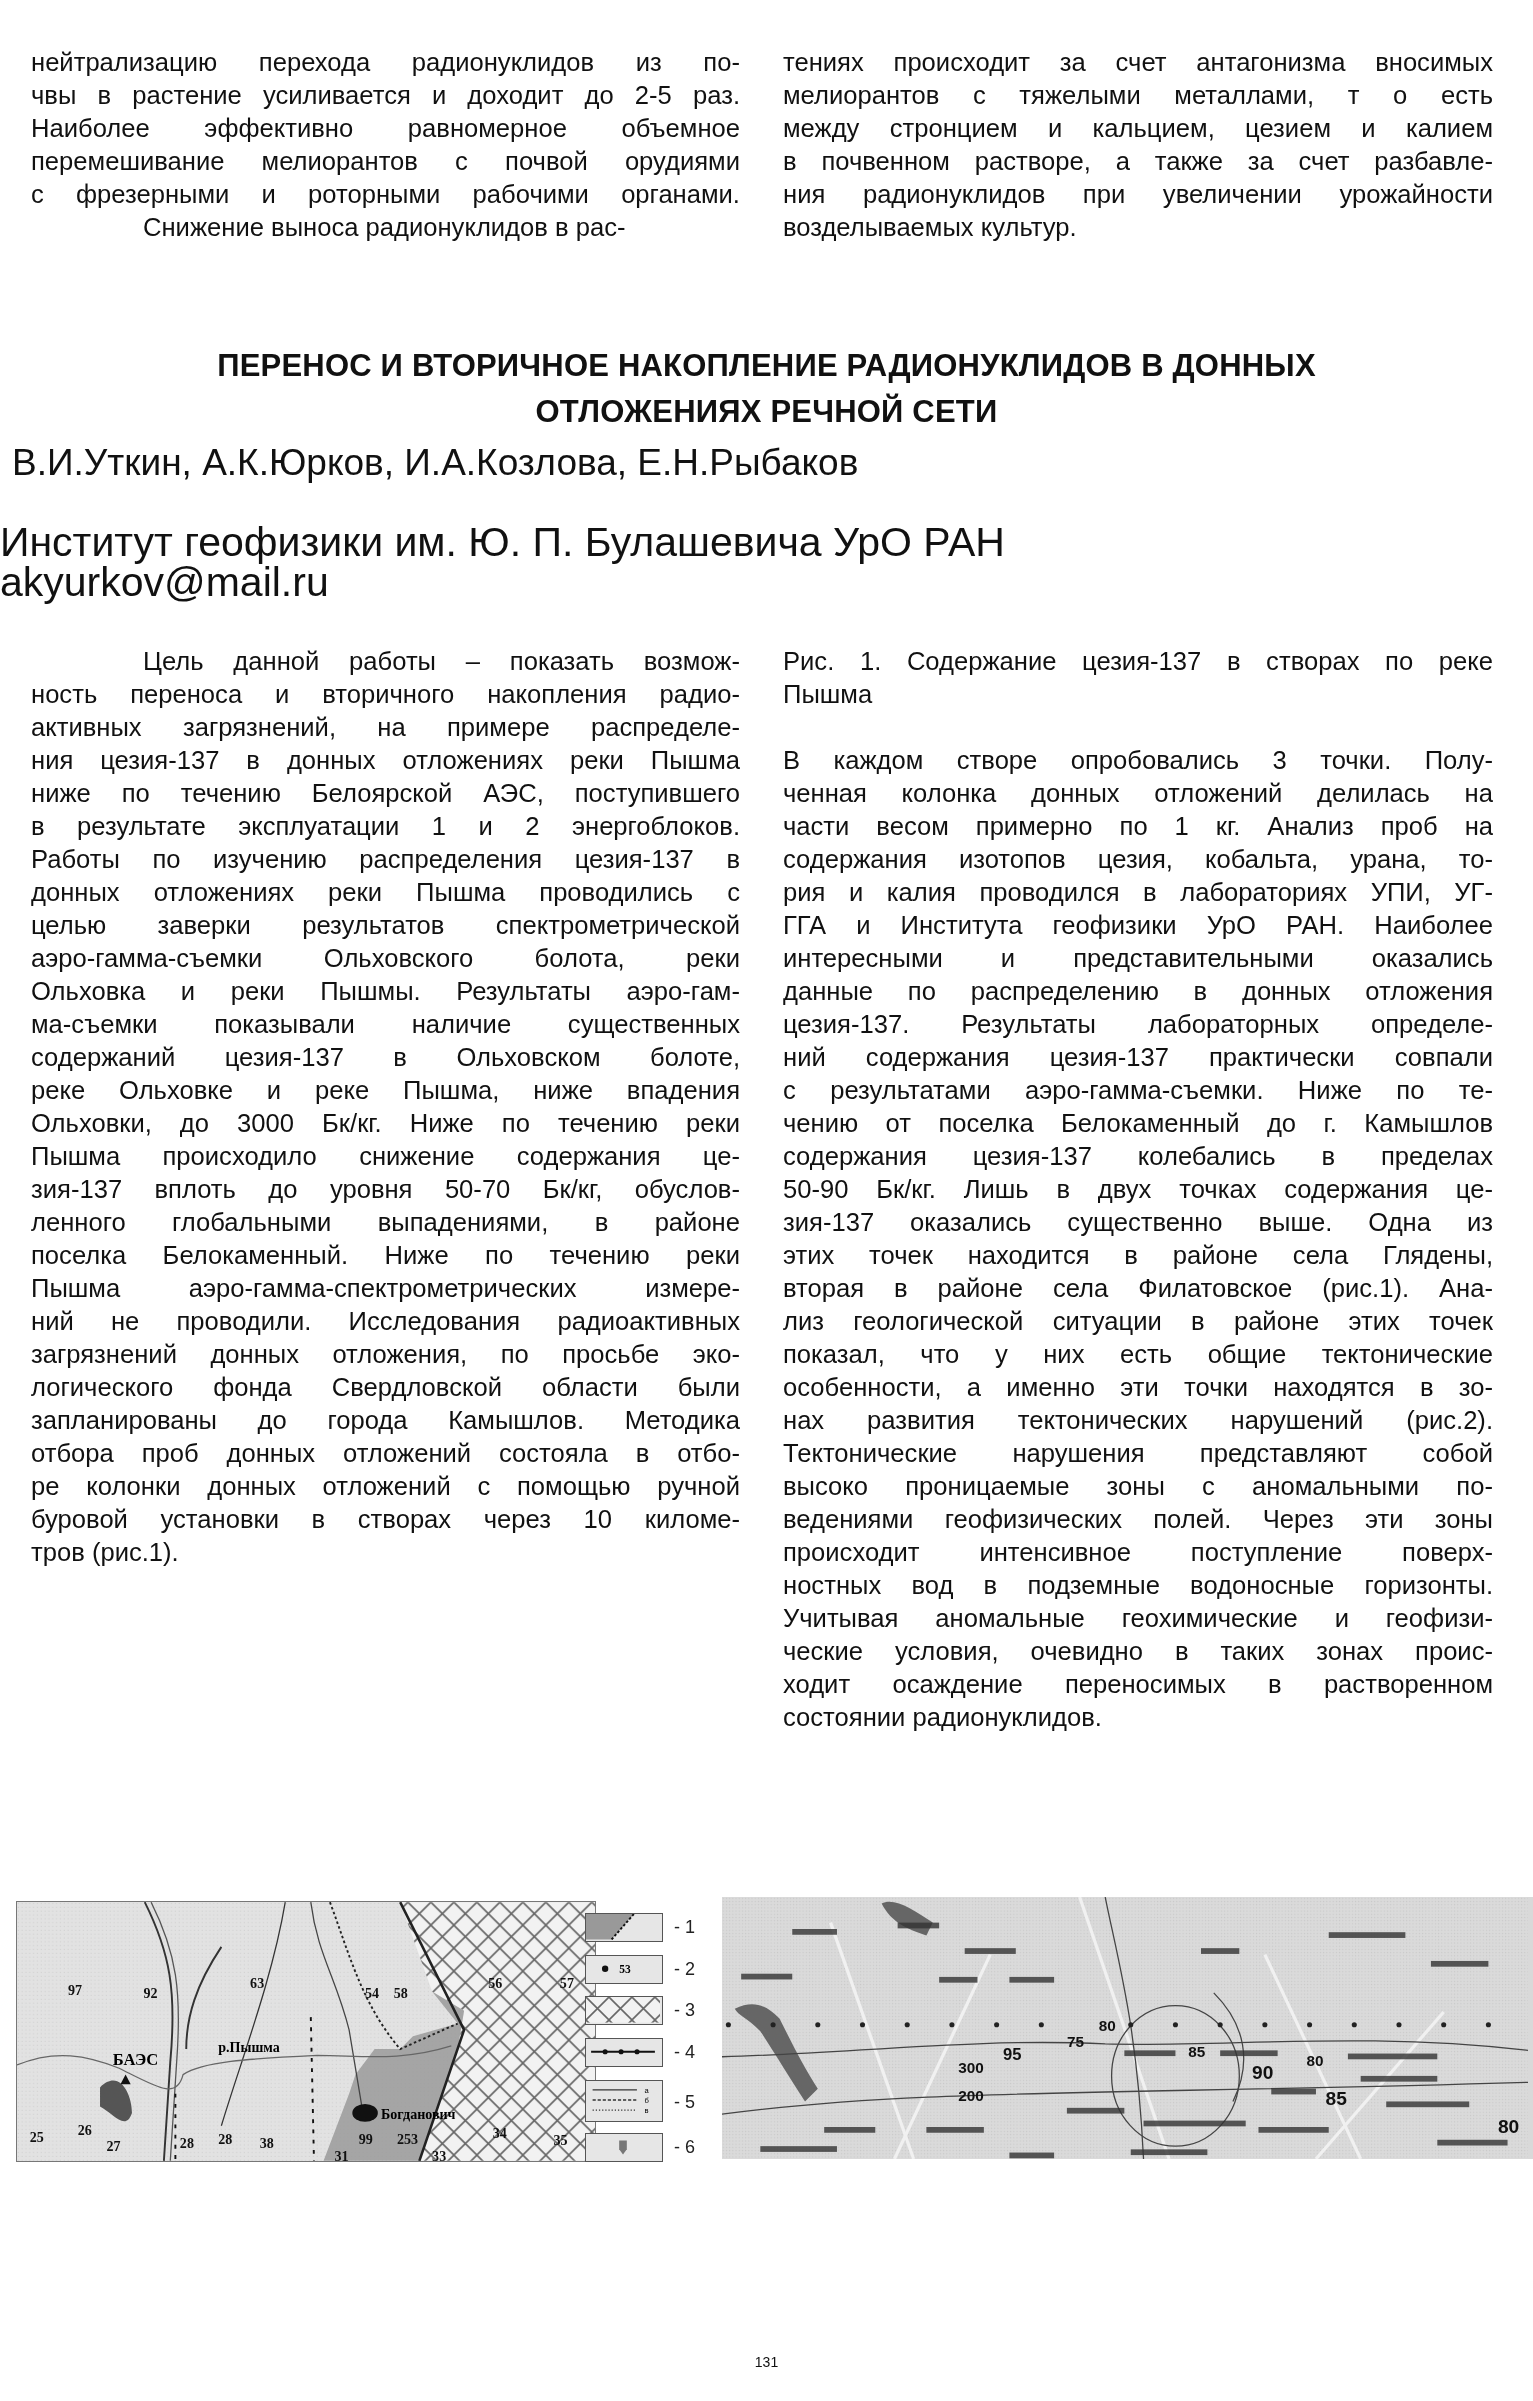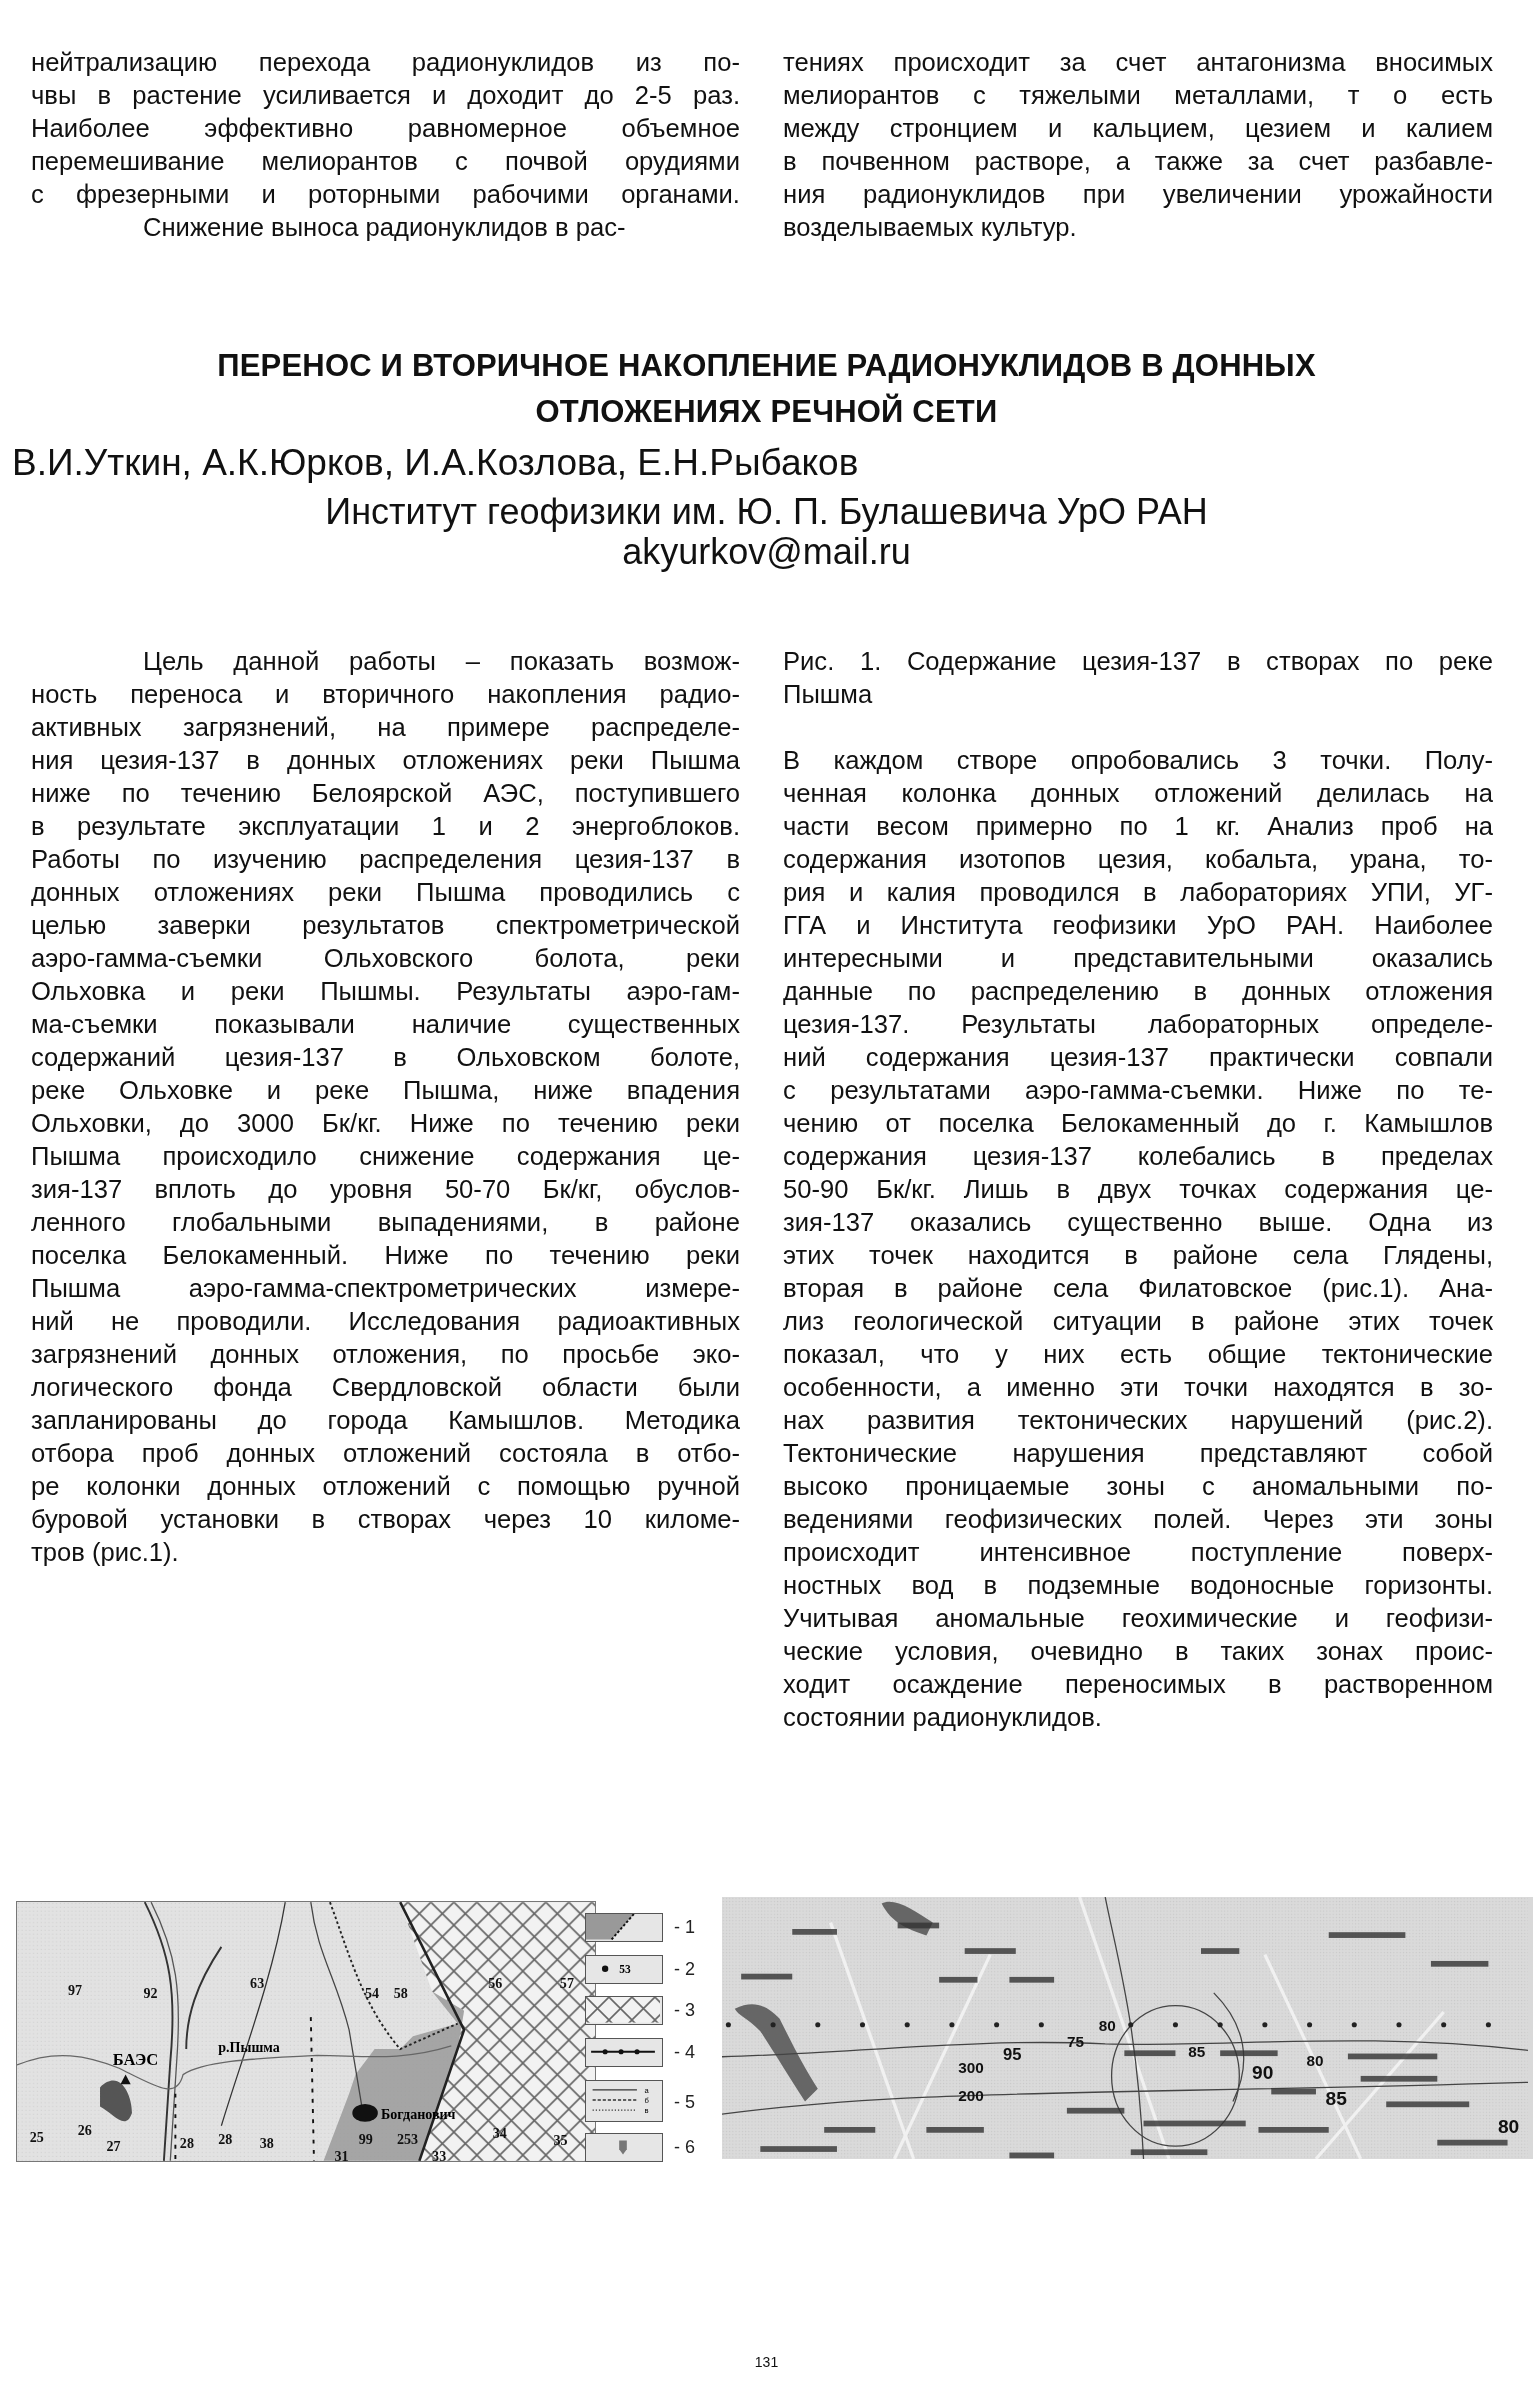--- a/index.html
+++ b/index.html
@@ -5,21 +5,21 @@
   html, body { margin:0; padding:0; background:#ffffff; }
   body { width:1533px; height:2401px; position:relative; overflow:hidden; color:#111; font-family:"Liberation Sans", sans-serif; }
   .col { position:absolute; font-size:25.6px; line-height:33px; text-align:justify; }
   .line { display:block; white-space:nowrap; text-align:justify; text-align-last:justify; }
   .line.last { text-align-last:left; }
   .indent { padding-left:112px; }
   #top-left { left:31px; top:46px; width:709px; }
   #top-right { left:783px; top:46px; width:710px; }
   .title { position:absolute; left:0; width:1533px; text-align:center; font-weight:bold; font-size:31px; line-height:46px; top:323px; letter-spacing:0.2px;margin-top:20px; }
   .authors { position:absolute; left:0; width:1533px; text-align:left; font-size:37px; top:440px; line-height:45px;margin-left:12px; }
-  .inst { position:absolute; left:0; width:1533px; text-align:center; font-size:36px; line-height:40px; top:492px; }
+  .inst { position:absolute; left:0; width:1533px; font-size:41px; line-height:40px; top:522px; }
   #body-left { left:31px; top:645px; width:709px; }
   #body-right { left:783px; top:645px; width:710px; }
   .caption { margin-bottom:33px !important; }
   .figure-area { position:absolute; }
   #map-left { left:16px; top:1901px; width:578px; height:259px; background:#e4e4e4; border:1.3px solid #777; overflow:hidden; }
   #legend { left:585px; top:1913px; width:134px; height:230px; }
   .legend-row { position:absolute; left:0; width:134px; height:32px; }
   .legend-box { position:absolute; left:0; top:0; width:78px; height:29px; border:1.9px solid #555; background:#e6e6e6; box-sizing:border-box; overflow:hidden; }
   .legend-label { position:absolute; left:89px; top:3.8px; font-size:18px; font-family:"Liberation Sans", sans-serif; color:#222; }
   #map-right { left:722px; top:1897px; width:872px; height:262px; background:#d9d9d9; overflow:hidden; }

